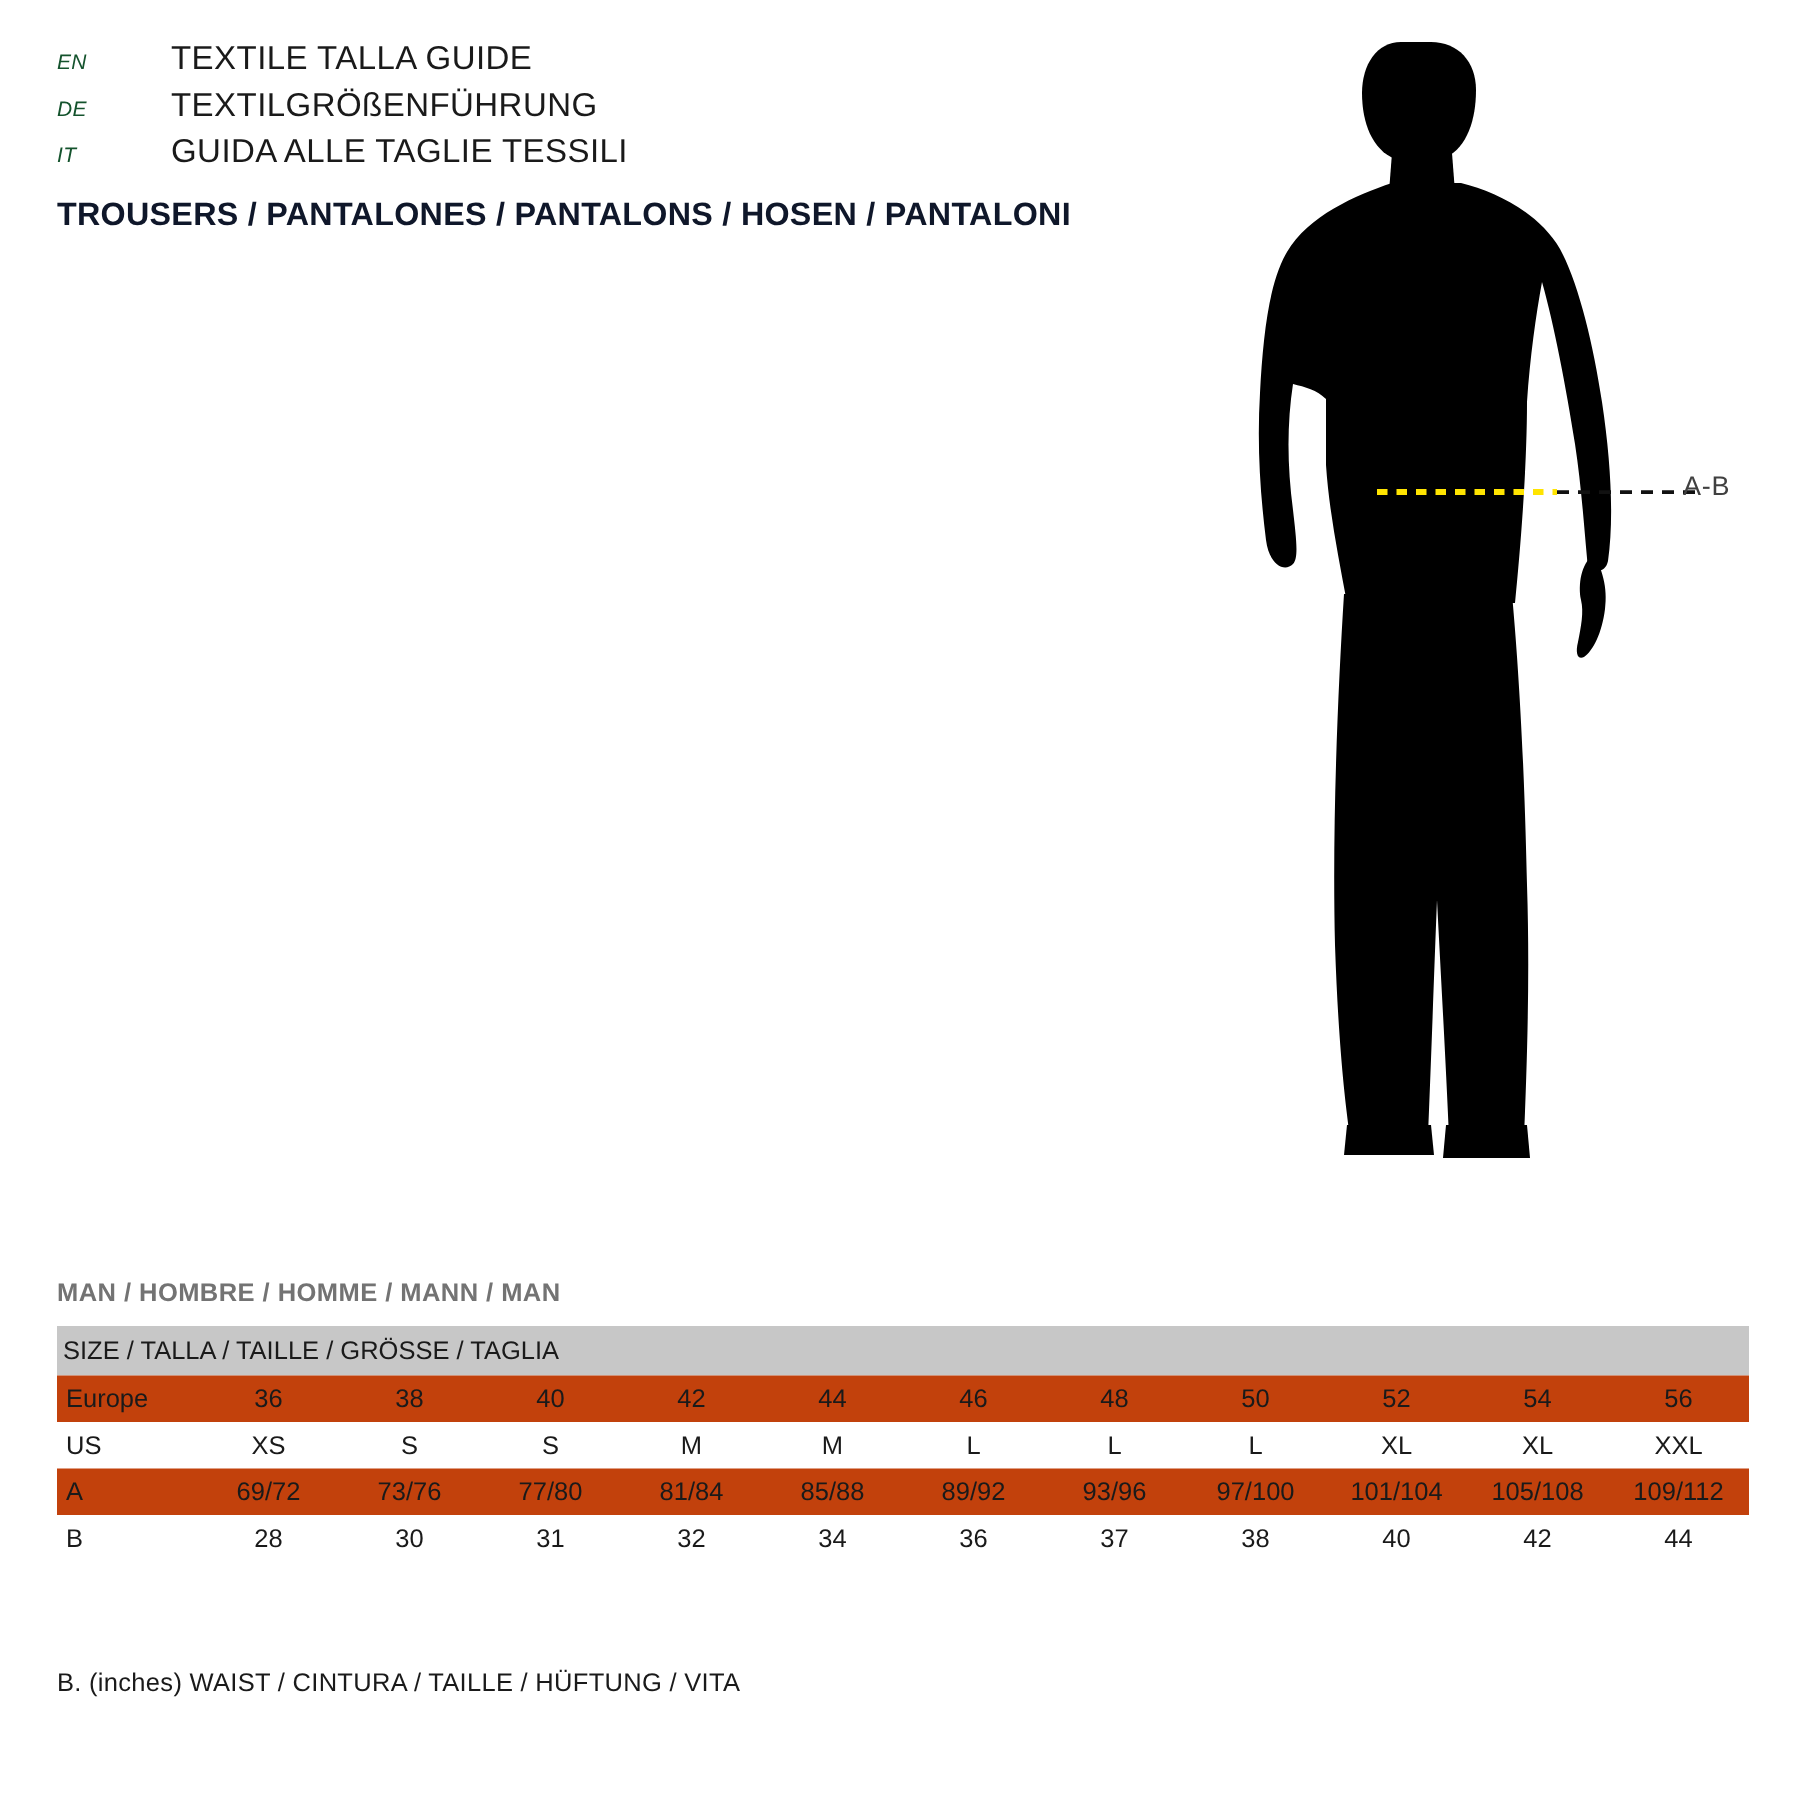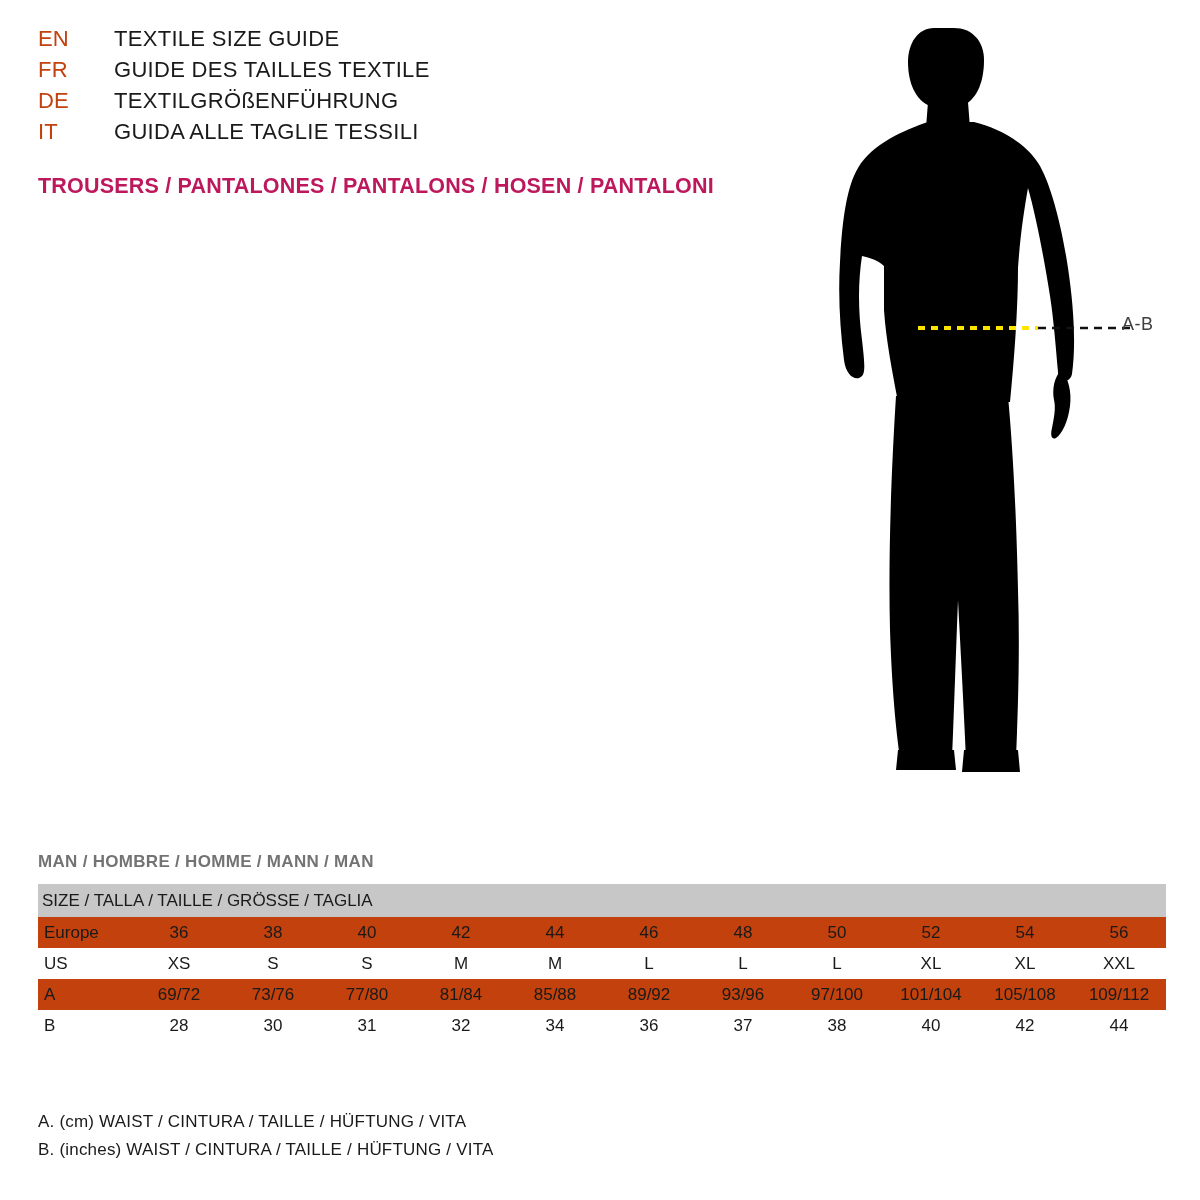--- a/index.html
+++ b/index.html
@@ -24,36 +24,37 @@
     top: 26px;
     width: 760px;
   }
   .lang-row {
     display: flex;
     align-items: baseline;
     height: 31px;
   }
   .lang-code {
     width: 76px;
-    font-size: 22px;
+    font-size: 14px;
     letter-spacing: 0.2px;
-    color: #c2410c;
+    color: #14532d;
+    font-style: italic;
   }
   .lang-text {
     font-size: 22px;
     letter-spacing: 0.3px;
     color: #1a1a1a;
     white-space: nowrap;
   }
   #garment-line {
-    margin-top: 24px;
+    margin-top: 12px;
     font-size: 21.5px;
     font-weight: bold;
     letter-spacing: 0.2px;
-    color: #be185d;
+    color: #0f172a;
     white-space: nowrap;
   }
 
   
   #figure-area {
     position: absolute;
     left: 800px;
     top: 10px;
     width: 400px;
     height: 800px;
@@ -126,28 +127,24 @@
     white-space: nowrap;
   }
 </style>
 </head>
 <body>
 
 <div id="header-block">
 
   <div class="lang-row">
     <span class="lang-code">EN</span>
-    <span class="lang-text">TEXTILE SIZE GUIDE</span>
+    <span class="lang-text">TEXTILE TALLA GUIDE</span>
   </div>
 
 
-  <div class="lang-row">
-    <span class="lang-code">FR</span>
-    <span class="lang-text">GUIDE DES TAILLES TEXTILE</span>
-  </div>
 
   <div class="lang-row">
     <span class="lang-code">DE</span>
     <span class="lang-text">TEXTILGRÖßENFÜHRUNG</span>
   </div>
 
   <div class="lang-row">
     <span class="lang-code">IT</span>
     <span class="lang-text">GUIDA ALLE TAGLIE TESSILI</span>
   </div>
@@ -273,15 +270,14 @@
         <td>38</td>
         <td>40</td>
         <td>42</td>
         <td>44</td>
       </tr>
     </tbody>
   </table>
 </div>
 
 <div id="footnotes">
-  <div class="footnote">A. (cm) WAIST / CINTURA / TAILLE / HÜFTUNG / VITA</div>
   <div class="footnote">B. (inches) WAIST / CINTURA / TAILLE / HÜFTUNG / VITA</div>
 </div>
 
 </body></html>

